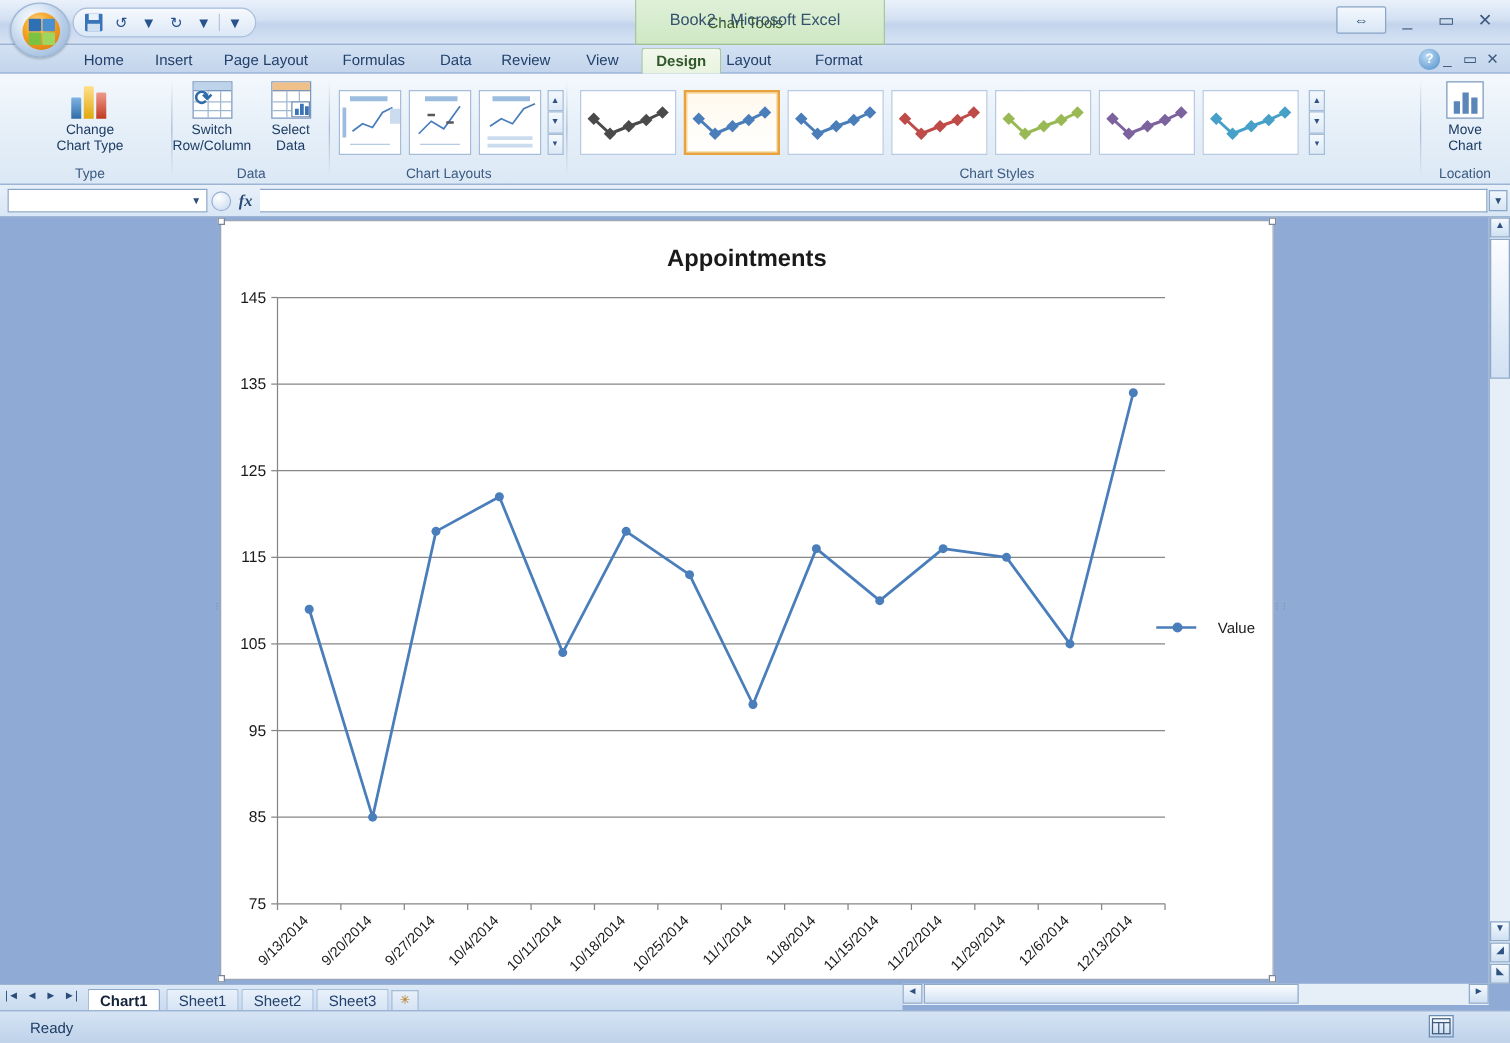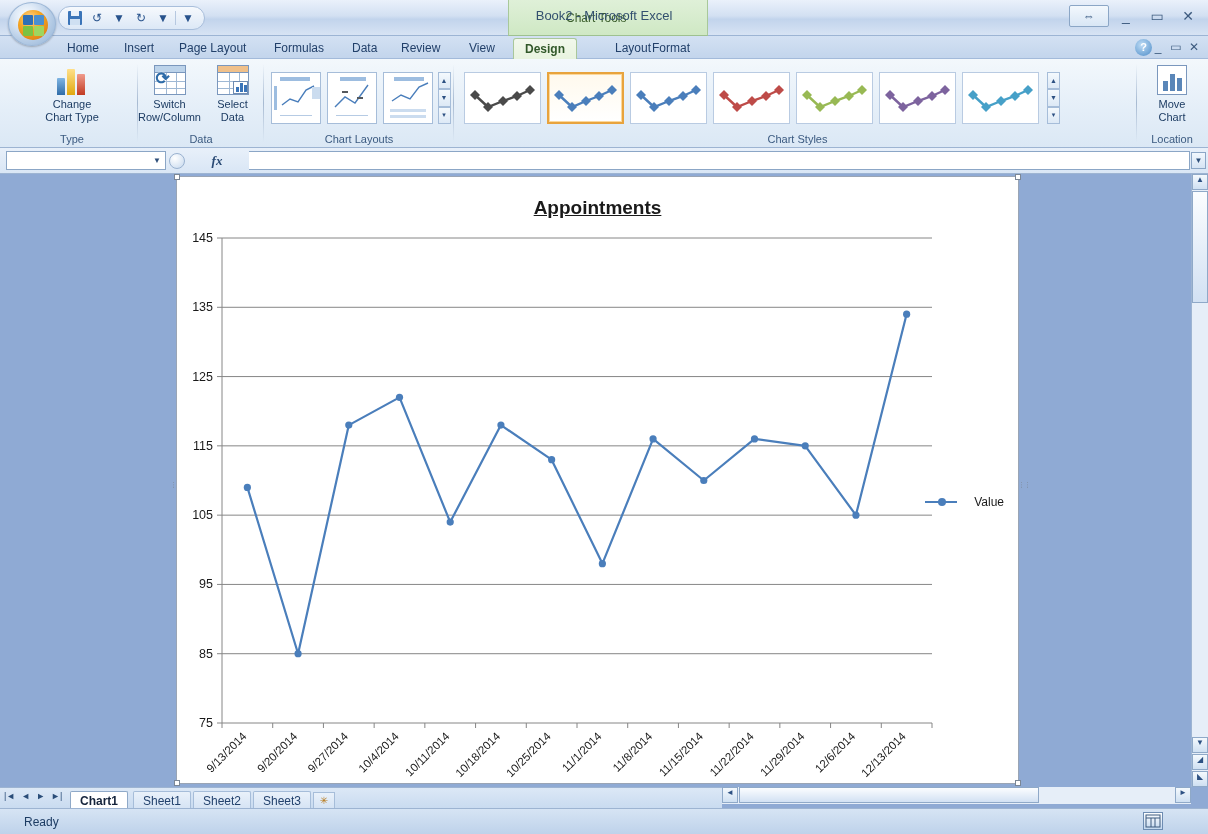--- a/index.html
+++ b/index.html
@@ -159,21 +159,21 @@
   }
   .namebox {
     margin-left:6px; width:160px; height:19px; background:#fff; border:1px solid #8ba6c6;
     display:flex; align-items:center; padding:0 4px; font-size:12px; color:#000;
   }
   .namebox .nb-text { flex:1; }
   .namebox .nb-arrow { font-size:8px; color:#2e4f7a; }
   .fx-wrap { display:flex; align-items:center; height:19px; margin-left:3px; }
   .fx-circle { width:16px; height:16px; border-radius:50%;
                background:radial-gradient(circle at 35% 30%,#fff,#c5d8ee); border:1px solid #9ab2d0; }
-  .fx-lbl { width:64px; text-align:center; font-style:italic; font-weight:bold; font-size:13px;
+  .fx-lbl { width:23px; text-align:center; font-style:italic; font-weight:bold; font-size:13px;
             color:#2a4a75; font-family:"Liberation Serif", serif; }
   .fbar-input { flex:1; height:19px; background:#fff; border:1px solid #8ba6c6; border-left:none;
                 margin-right:18px; }
   .fbar-drop { position:absolute; right:2px; top:4px; width:15px; height:17px;
                border:1px solid #8ba6c6; background:linear-gradient(180deg,#f1f7fd,#d6e4f4);
                text-align:center; line-height:15px; font-size:8px; color:#2e4f7a; }
 
   
   .worksheet {
     position:absolute; left:0; top:174px; width:1208px; height:613px;
@@ -182,21 +182,21 @@
   .chart-window {
     position:absolute; left:176px; top:2px; width:843px; height:608px;
     background:#fff; border:1px solid #9aa5b5;
   }
   .sel-handle { position:absolute; width:6px; height:6px; background:#fff; border:1px solid #7b8796; }
   .sel-dots { position:absolute; width:9px; height:9px; }
   .sel-dots:before { content:"⋮⋮"; font-size:7px; color:#7b8796; letter-spacing:-1px; }
 
   .charttitle {
     position:absolute; left:0; right:0; top:20px; text-align:center;
-    font-size:19px; font-weight:bold; color:#1a1a1a;text-decoration:underline;
+    font-size:19px; font-weight:bold; color:#1a1a1a;
   }
   .plotsvg { position:absolute; left:0; top:0; }
   .legend-row {
     position:absolute; right:14px; top:318px; display:flex; align-items:center; gap:15px;
   }
   .legend-line { width:32px; height:2px; background:#4a7ebb; position:relative; }
   .legend-line:after { content:""; position:absolute; left:13px; top:-3px; width:8px; height:8px;
                        border-radius:50%; background:#4a7ebb; }
   .legend-txt { font-size:12px; color:#1a1a1a; margin-left:2px; }
 
@@ -289,21 +289,21 @@
 
 <div class="tabstrip">
   <div class="tab" style="left:56px">Home</div>
   <div class="tab" style="left:113px">Insert</div>
   <div class="tab" style="left:168px">Page Layout</div>
   <div class="tab" style="left:263px">Formulas</div>
   <div class="tab" style="left:341px">Data</div>
   <div class="tab" style="left:390px">Review</div>
   <div class="tab" style="left:458px">View</div>
   <div class="tab active" style="left:513px">Design</div>
-  <div class="tab" style="left:604px">Layout</div>
+  <div class="tab" style="left:570px">Layout</div>
   <div class="tab" style="left:641px">Format</div>
 
   <div class="help-q">?</div>
   <div class="mini-wb" style="right:40px">_</div>
   <div class="mini-wb" style="right:22px">▭</div>
   <div class="mini-wb" style="right:4px">✕</div>
 </div>
 
 <div class="ribbon">
 

